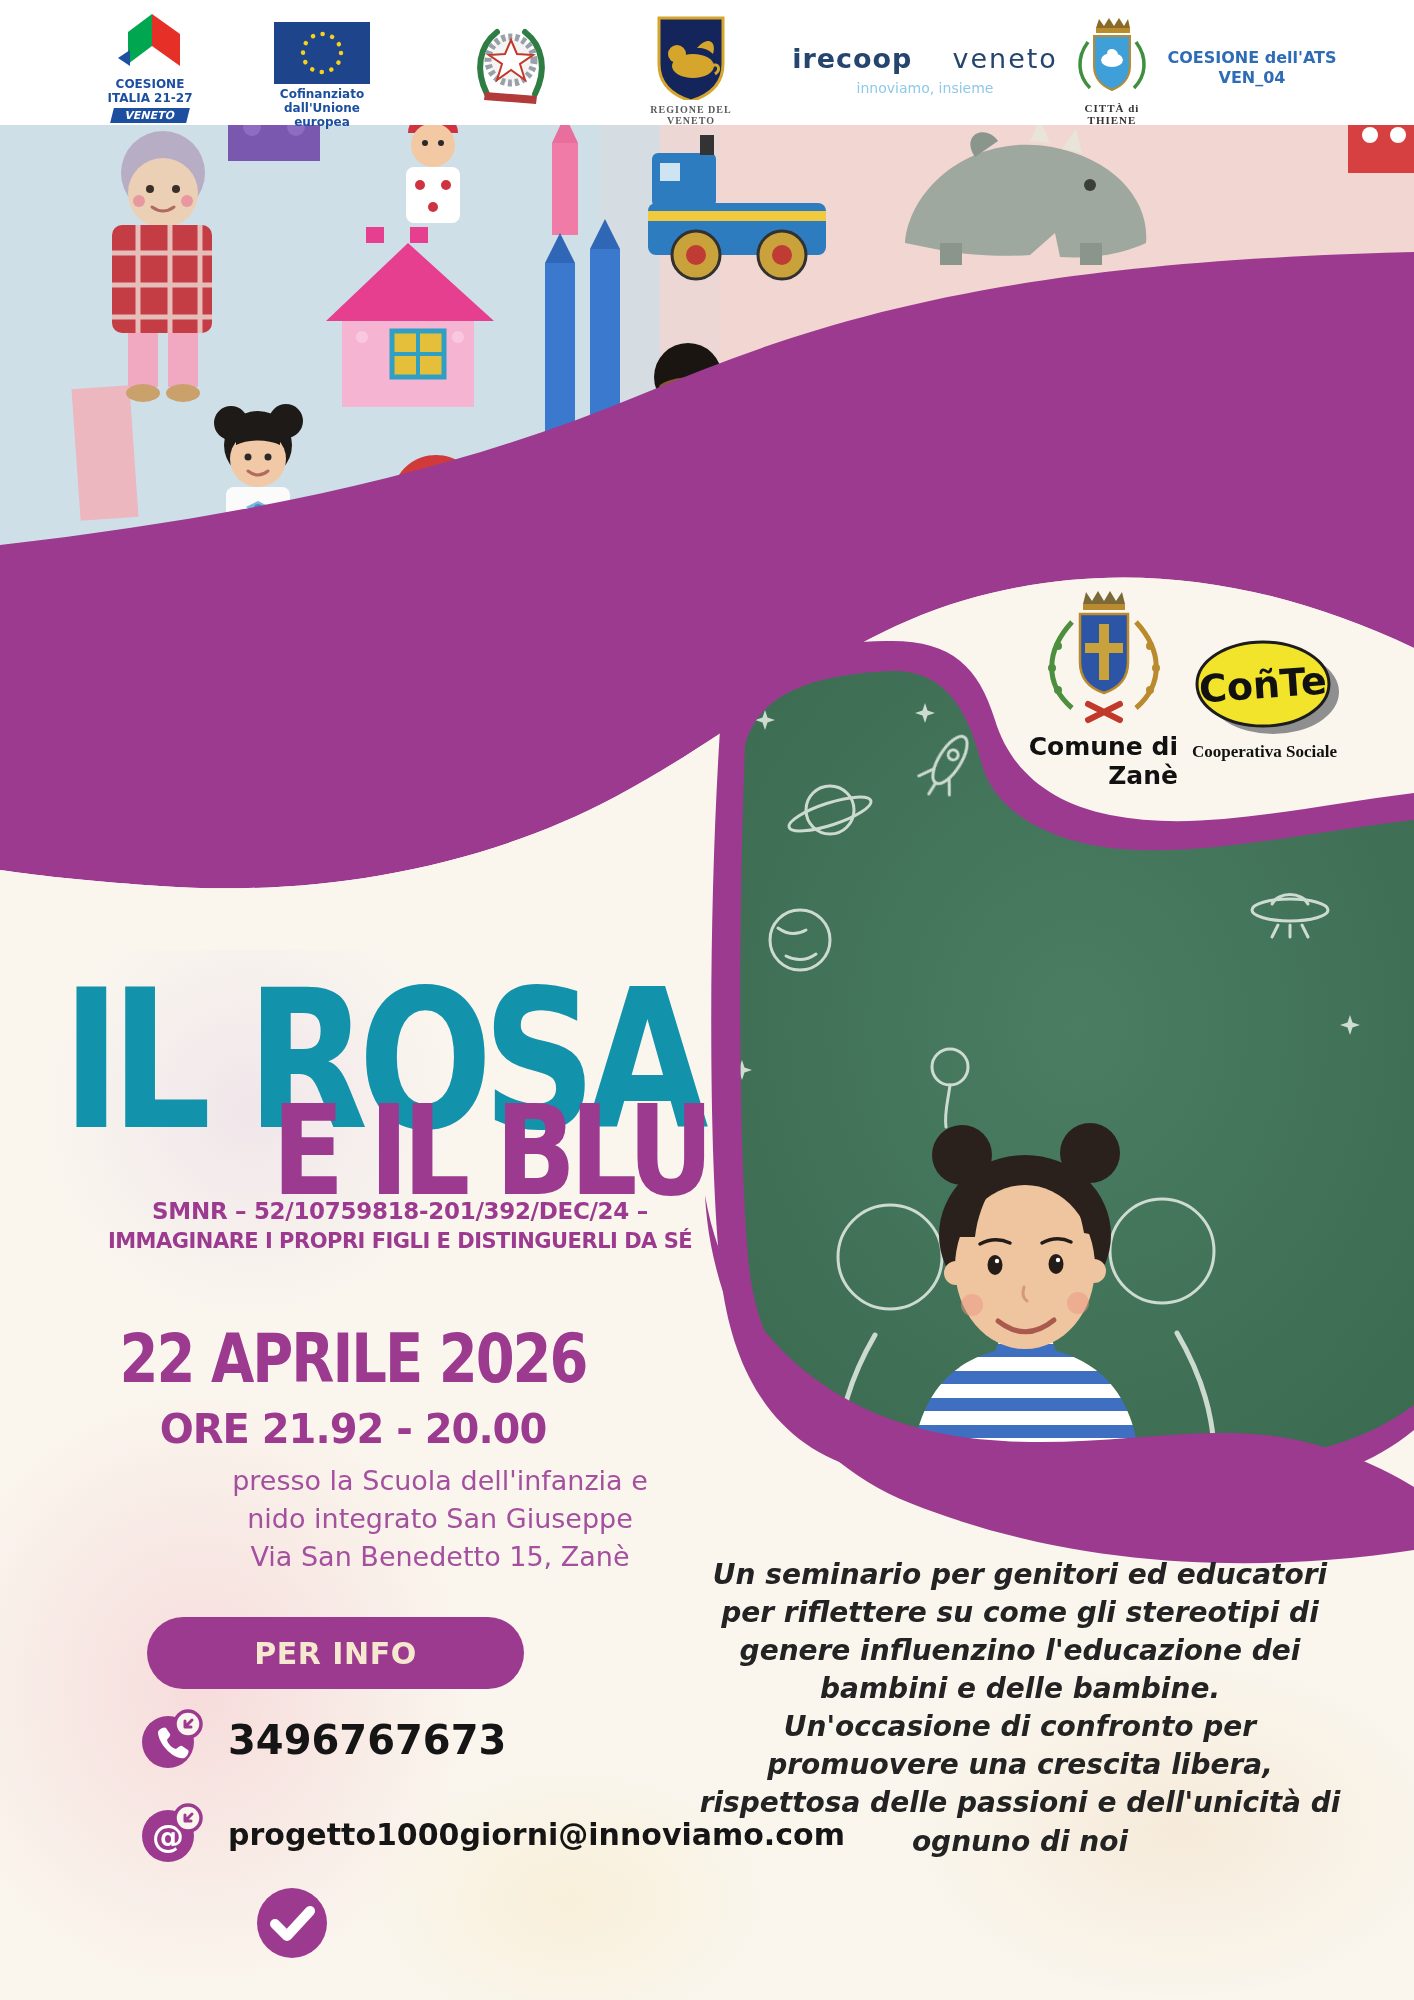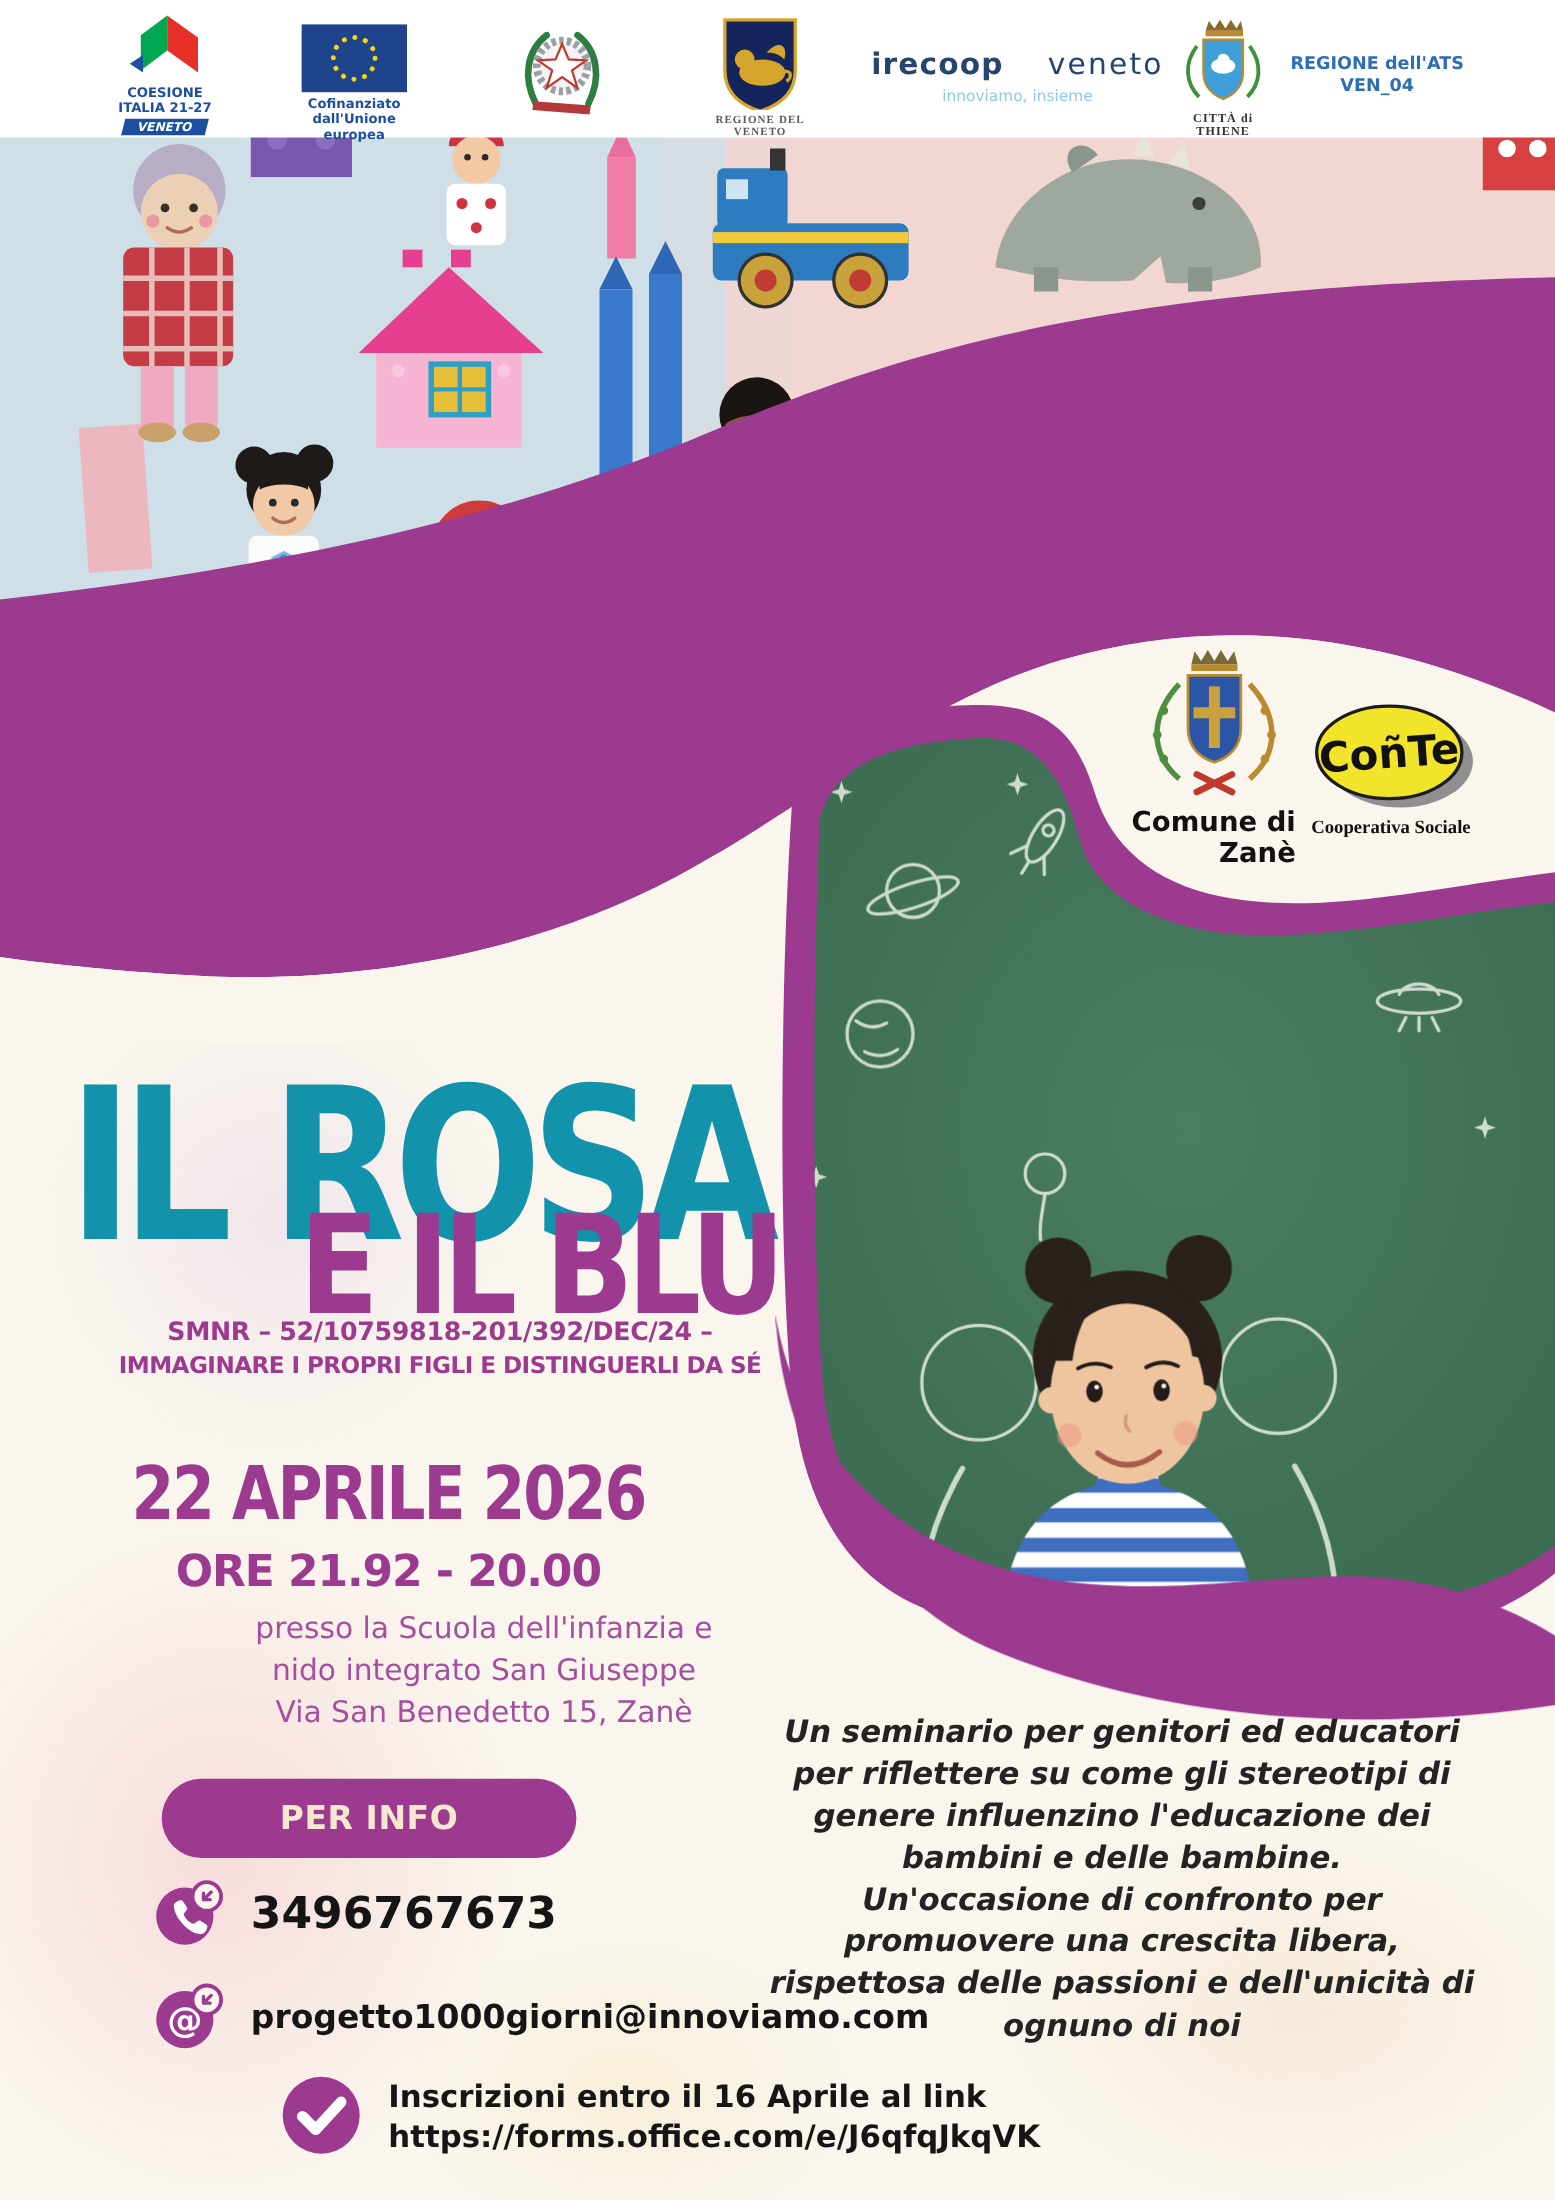--- a/index.html
+++ b/index.html
@@ -146,21 +146,21 @@
         <path d="M28,22 H64 V52 C64,66 54,73 46,76 C38,73 28,66 28,52 Z" fill="#3f9fd8" stroke="#b98a2e" stroke-width="2"></path>
         <ellipse cx="46" cy="46" rx="11" ry="7" fill="#ffffff"></ellipse>
         <path d="M42,42 C38,34 50,32 52,40" fill="#ffffff"></path>
         <path d="M22,28 C10,44 12,62 24,74" fill="none" stroke="#3e8f3e" stroke-width="3.5"></path>
         <path d="M70,28 C82,44 80,62 68,74" fill="none" stroke="#3e8f3e" stroke-width="3.5"></path>
       </svg>
       <div class="logo-cap2" style="font-size:11px;color:#333;">CITTÀ di THIENE</div>
     </div>
 
     <div class="logo ats-text" style="left:1162px;top:48px;width:180px;">
-      <div>REGIONE dell'ATS</div>
+      <div>COESIONE dell'ATS</div>
       <div>VEN_04</div>
     </div>
   </header>
 
   <svg class="photo-strip" width="1414" height="575" viewBox="0 0 1414 575">
     <rect x="0" y="0" width="660" height="575" fill="#cfdfe7"></rect>
     <rect x="660" y="0" width="754" height="575" fill="#f1d6d2"></rect>
     <rect x="600" y="0" width="120" height="575" fill="#e3d9d9" opacity="0.35"></rect>
 
     <g transform="rotate(-4 105 338)">
@@ -442,24 +442,20 @@
       <path d="M52,12 L45,19 M45,19 L45,13 M45,19 L51,19" stroke="#9c3a90" stroke-width="3" fill="none" stroke-linecap="round"></path>
     </svg>
     <span class="contact-text" style="font-size:30px;">progetto1000giorni@innoviamo.com</span>
   </div>
 
   <div class="contact-row" style="left:255px;top:1886px;align-items:flex-start;">
     <svg width="74" height="74" viewBox="0 0 74 74">
       <circle cx="37" cy="37" r="35" fill="#9c3a90"></circle>
       <path d="M20,38 L32,50 L55,25" stroke="#ffffff" stroke-width="10" fill="none" stroke-linecap="round" stroke-linejoin="round"></path>
     </svg>
-    <div class="reg-text" style="padding-top:2px;">
-      <div>Inscrizioni entro il 16 Aprile al link</div>
-      <div>https://forms.office.com/e/J6qfqJkqVK</div>
-    </div>
   </div>
 
   <div class="description">
     <p>Un seminario per genitori ed educatori per riflettere su come gli stereotipi di genere influenzino l'educazione dei bambini e delle bambine.</p>
     <p>Un'occasione di confronto per promuovere una crescita libera, rispettosa delle passioni e dell'unicità di ognuno di noi</p>
   </div>
 
 </div>
 
 </body></html>

